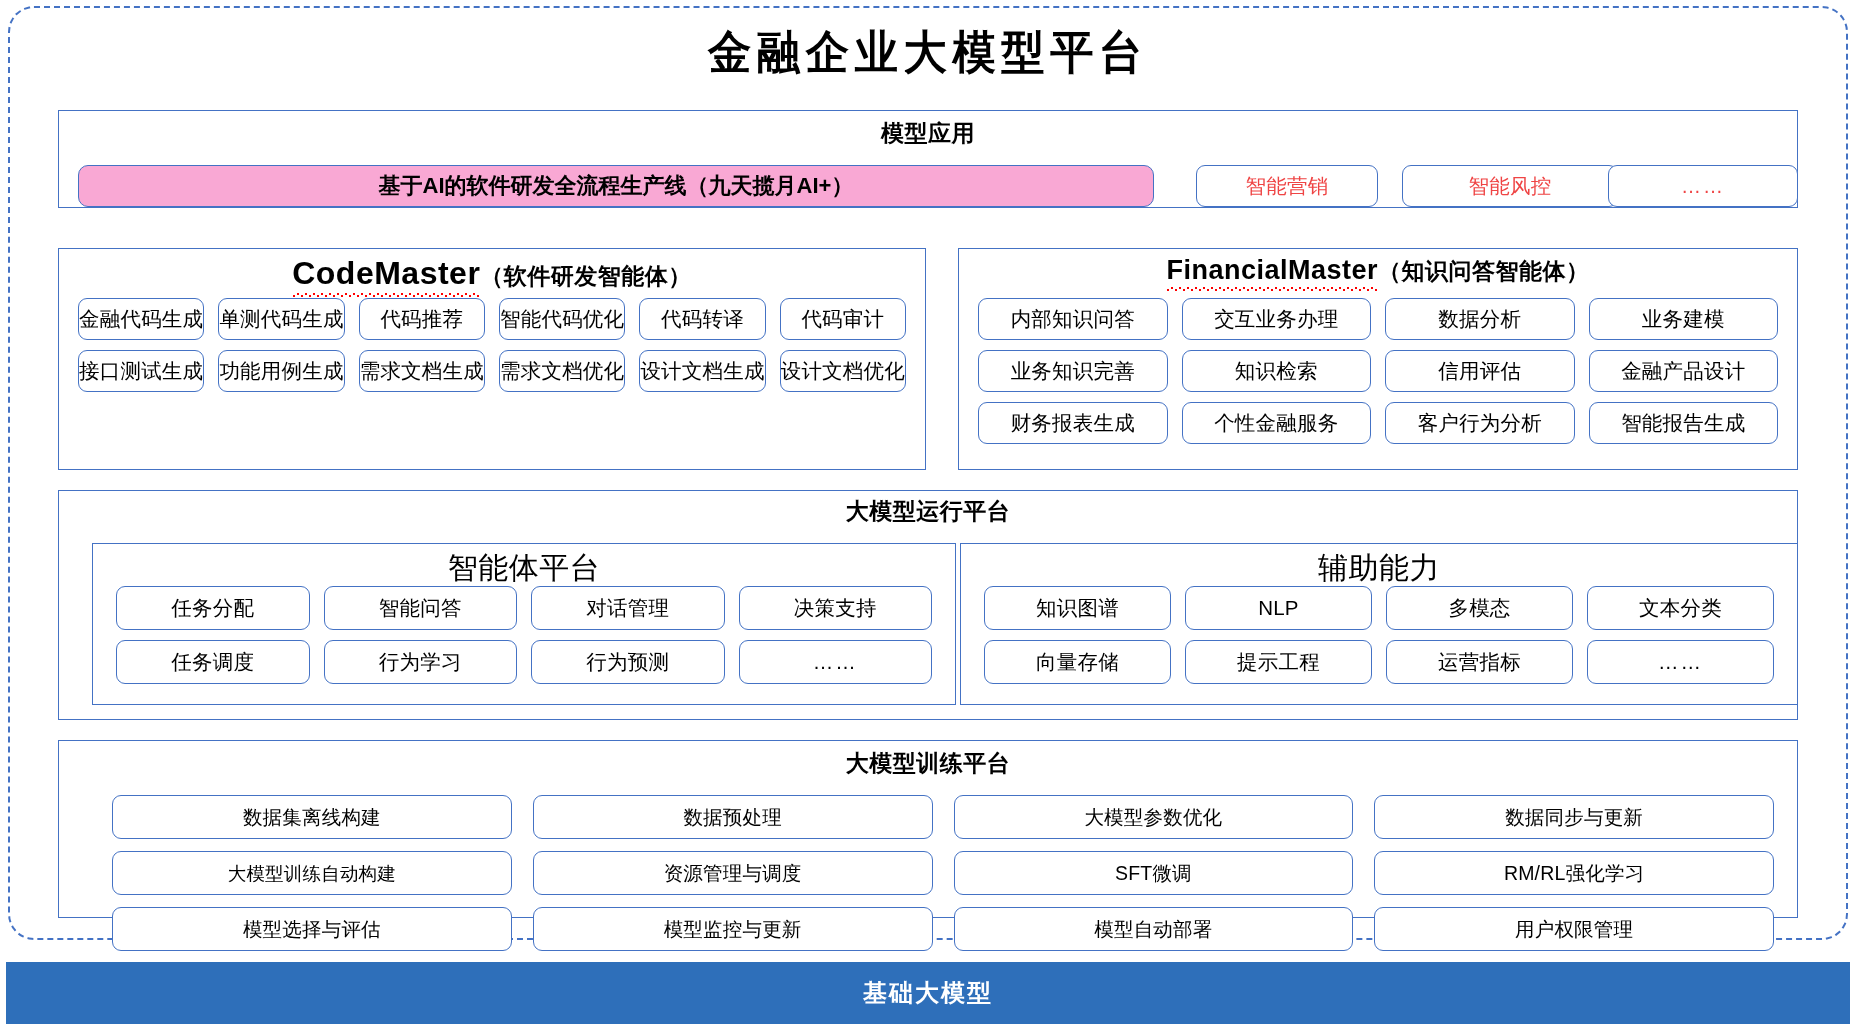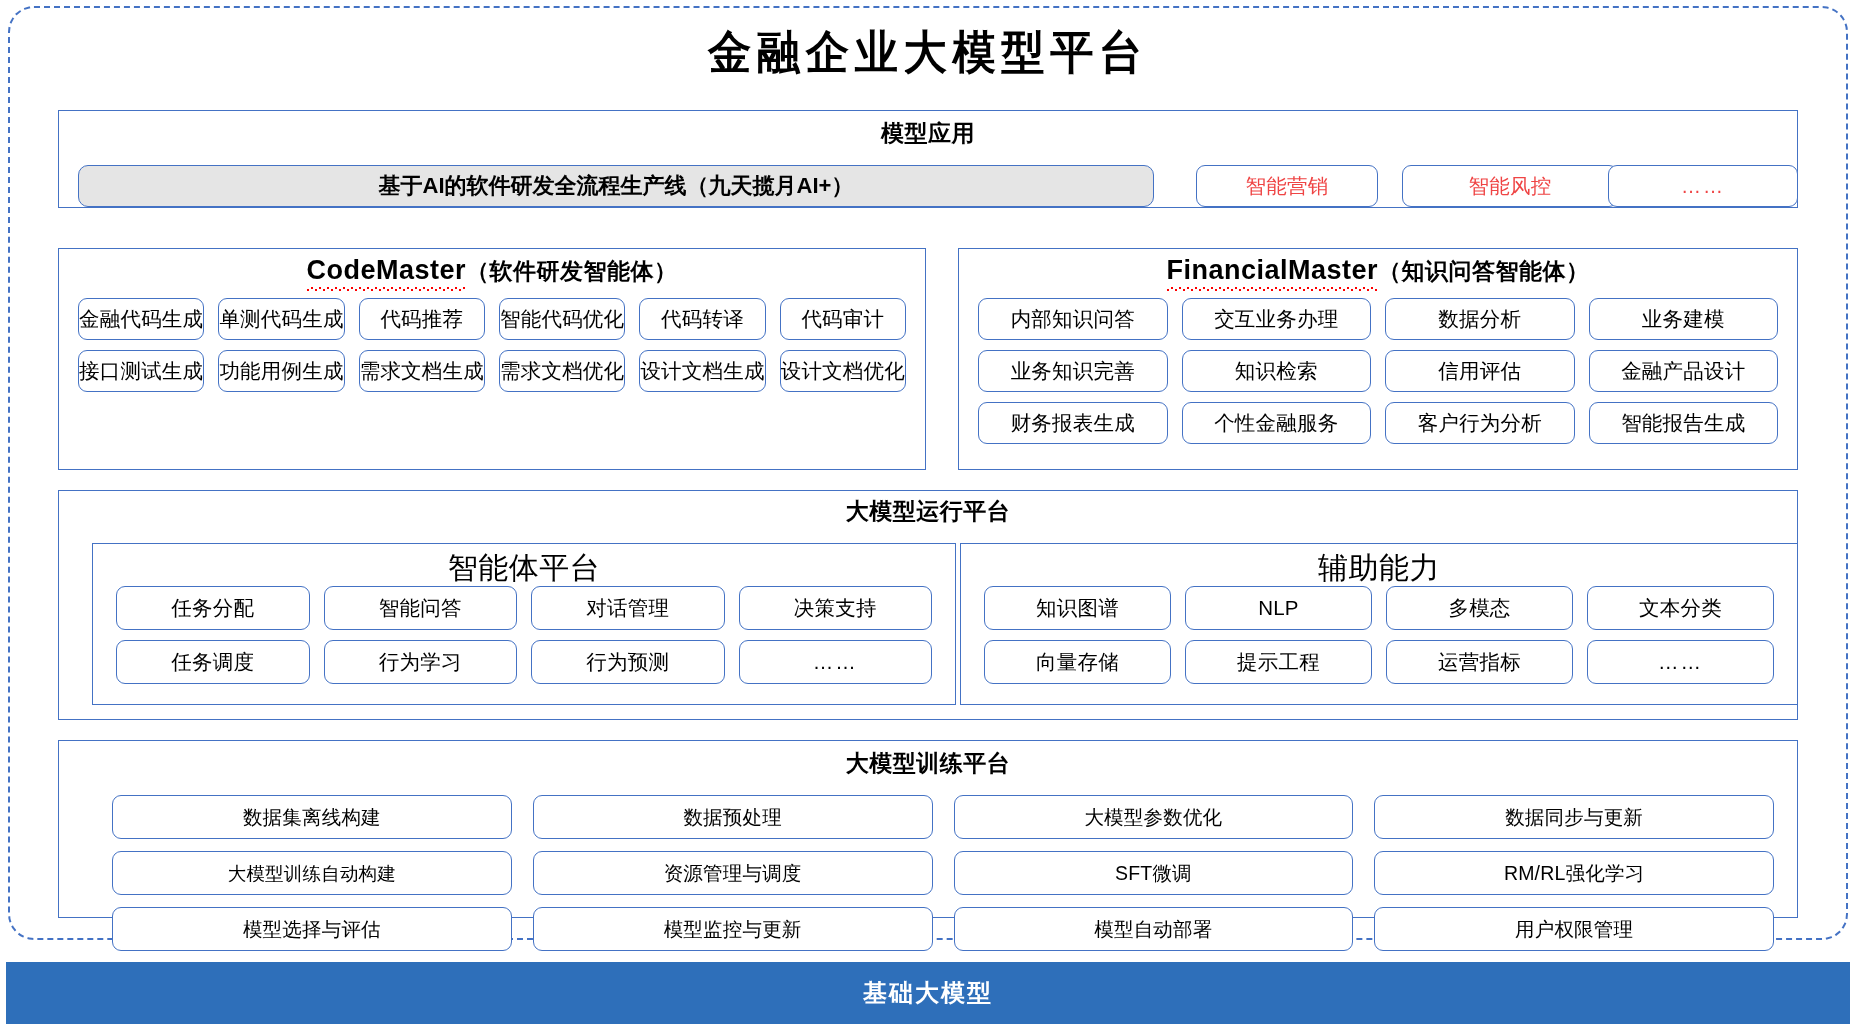--- a/index.html
+++ b/index.html
@@ -117,21 +117,21 @@
   .wide-chip {
     position: absolute;
     border: 1.5px solid #4472c4;
     border-radius: 10px;
     display: flex;
     align-items: center;
     justify-content: center;
     font-weight: 700;
     font-size: 22px;
     color: #000;
-    background: #e5e5e5;
+    background: #f9a8d4;
   }
 
   
   .base-bar {
     position: absolute;
     left: 6px; top: 962px;
     width: 1844px; height: 62px;
     background: #2e6fba;
     display: flex;
     align-items: center;
@@ -156,21 +156,21 @@
   </div>
 
   <div class="wide-chip" style="left:78px; top:165px; width:1076px; height:42px;">基于AI的软件研发全流程生产线（九天揽月AI+）</div>
 
   <div class="chip" style="left:1196px; top:165px; width:182px; height:42px;">智能营销</div>
   <div class="chip" style="left:1402px; top:165px; width:216px; height:42px;">智能风控</div>
   <div class="chip dots" style="left:1608px; top:165px; width:190px; height:42px;">……</div>
 
   <div class="panel" style="left:58px; top:248px; width:868px; height:222px;">
     <div class="panel-title" style="margin-top:6px;">
-      <span class="squiggle" style="font-size:27px;">CodeMaster</span><span>（软件研发智能体）</span>
+      <span class="squiggle" style="font-size:32px;">CodeMaster</span><span>（软件研发智能体）</span>
     </div>
   </div>
 
   <div class="chip-grid" style="left:78px; top:298px; width:828px;
               grid-template-columns: repeat(6, 1fr); grid-auto-rows: 42px;">
     <div class="cell">金融代码生成</div>
     <div class="cell">单测代码生成</div>
     <div class="cell">代码推荐</div>
     <div class="cell">智能代码优化</div>
     <div class="cell">代码转译</div>

